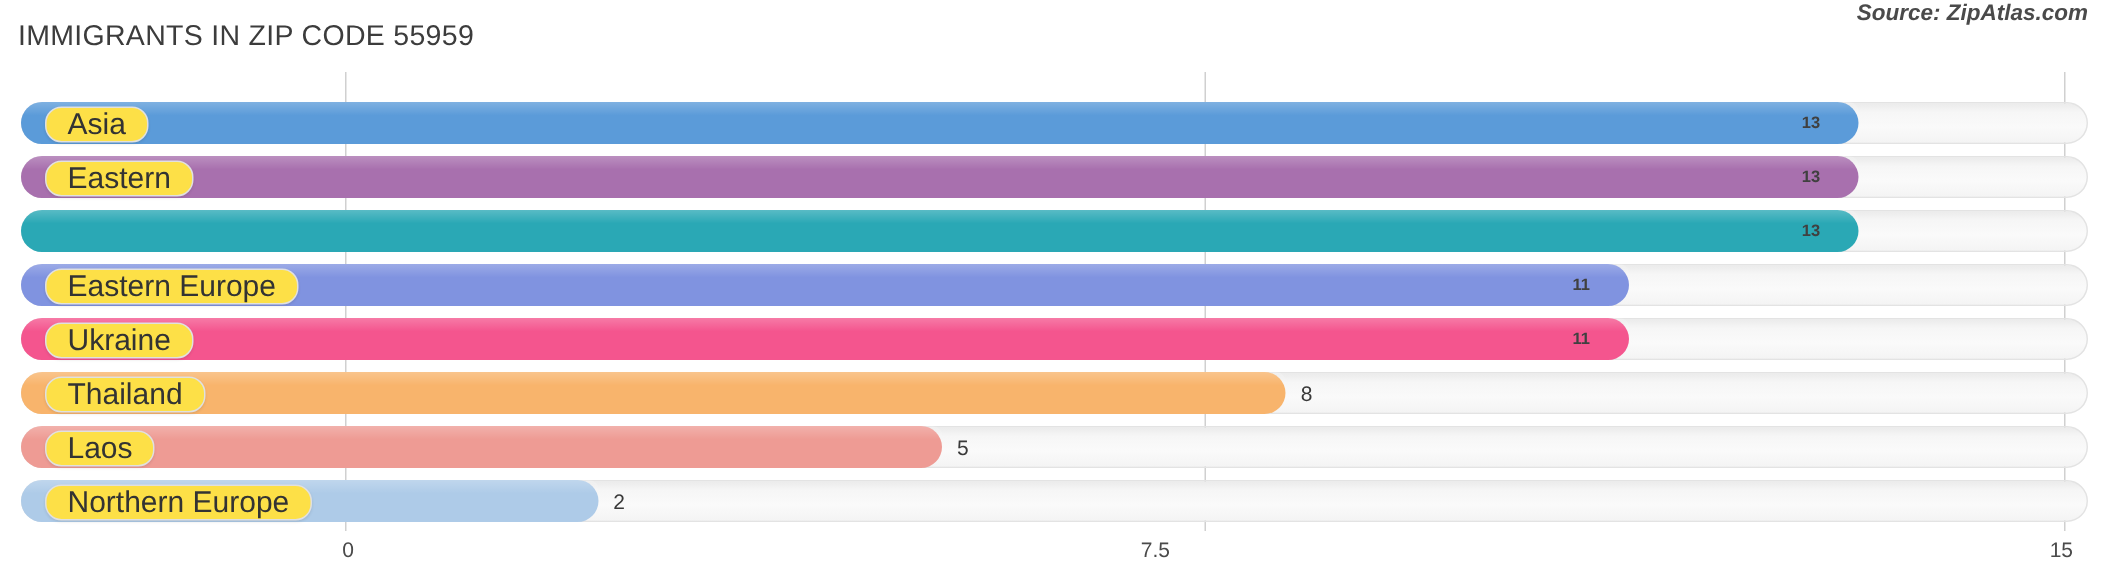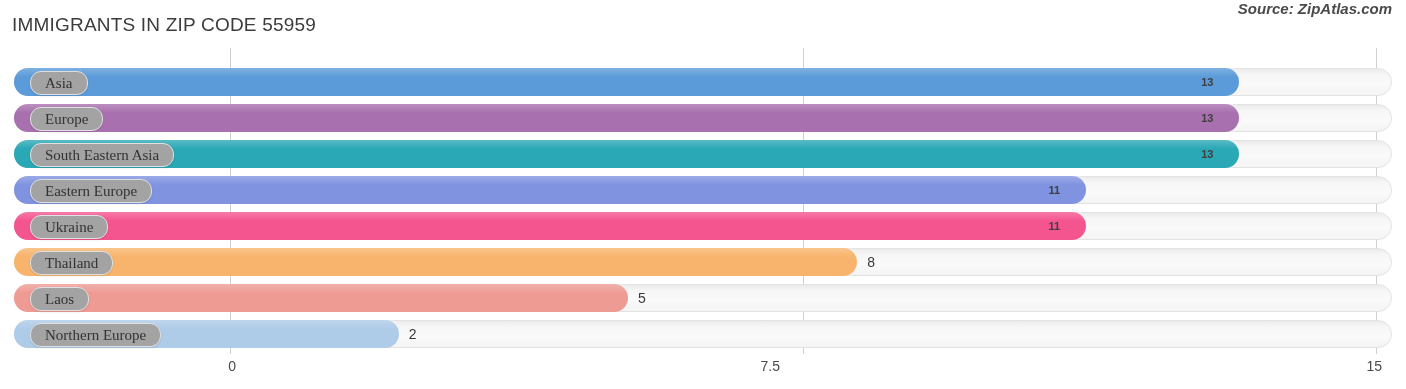--- a/index.html
+++ b/index.html
@@ -95,28 +95,27 @@
     background: linear-gradient(to bottom, rgba(255,255,255,.22), rgba(255,255,255,0));
     pointer-events: none;
   }
   .bar-label {
     position: absolute;
     left: 16px;
     top: 3px;
     height: 22px;
     line-height: 22px;
     padding: 0 14px;
-    background: #a3a3a3;
+    background: #fde047;
     border: 1px solid #e0e0e0;
     border-radius: 11px;
-    font-size: 15px;
+    font-size: 20px;
     color: #333333;
     white-space: nowrap;
     box-shadow: 0 1px 2px rgba(0,0,0,.10);
-    font-family: Liberation Serif, serif;
   }
   .bar-value-in {
     position: absolute;
     top: 0;
     height: 28px;
     line-height: 28px;
     font-size: 11px;
     font-weight: 700;
     color: #404040;
     white-space: nowrap;
@@ -163,27 +162,26 @@
     <div class="gridline" style="left: 1376px;"></div>
     <div class="bar-row" style="top: 20px;">
       <div class="bar-track"></div>
       <div class="bar-fill" style="width: 1225.2px; background: rgb(91, 155, 217);"></div>
       <div class="bar-label">Asia</div>
       <div class="bar-value-in" style="left: 1187.2px;">13</div>
     </div>
     <div class="bar-row" style="top: 56px;">
       <div class="bar-track"></div>
       <div class="bar-fill" style="width: 1225.2px; background: rgb(168, 112, 174);"></div>
-      <div class="bar-label">Europe</div>
+      <div class="bar-label">Eastern</div>
       <div class="bar-value-in" style="left: 1187.2px;">13</div>
     </div>
     <div class="bar-row" style="top: 92px;">
       <div class="bar-track"></div>
       <div class="bar-fill" style="width: 1225.2px; background: rgb(42, 168, 181);"></div>
-      <div class="bar-label">South Eastern Asia</div>
       <div class="bar-value-in" style="left: 1187.2px;">13</div>
     </div>
     <div class="bar-row" style="top: 128px;">
       <div class="bar-track"></div>
       <div class="bar-fill" style="width: 1072.4px; background: rgb(128, 147, 224);"></div>
       <div class="bar-label">Eastern Europe</div>
       <div class="bar-value-in" style="left: 1034.4px;">11</div>
     </div>
     <div class="bar-row" style="top: 164px;">
       <div class="bar-track"></div>

